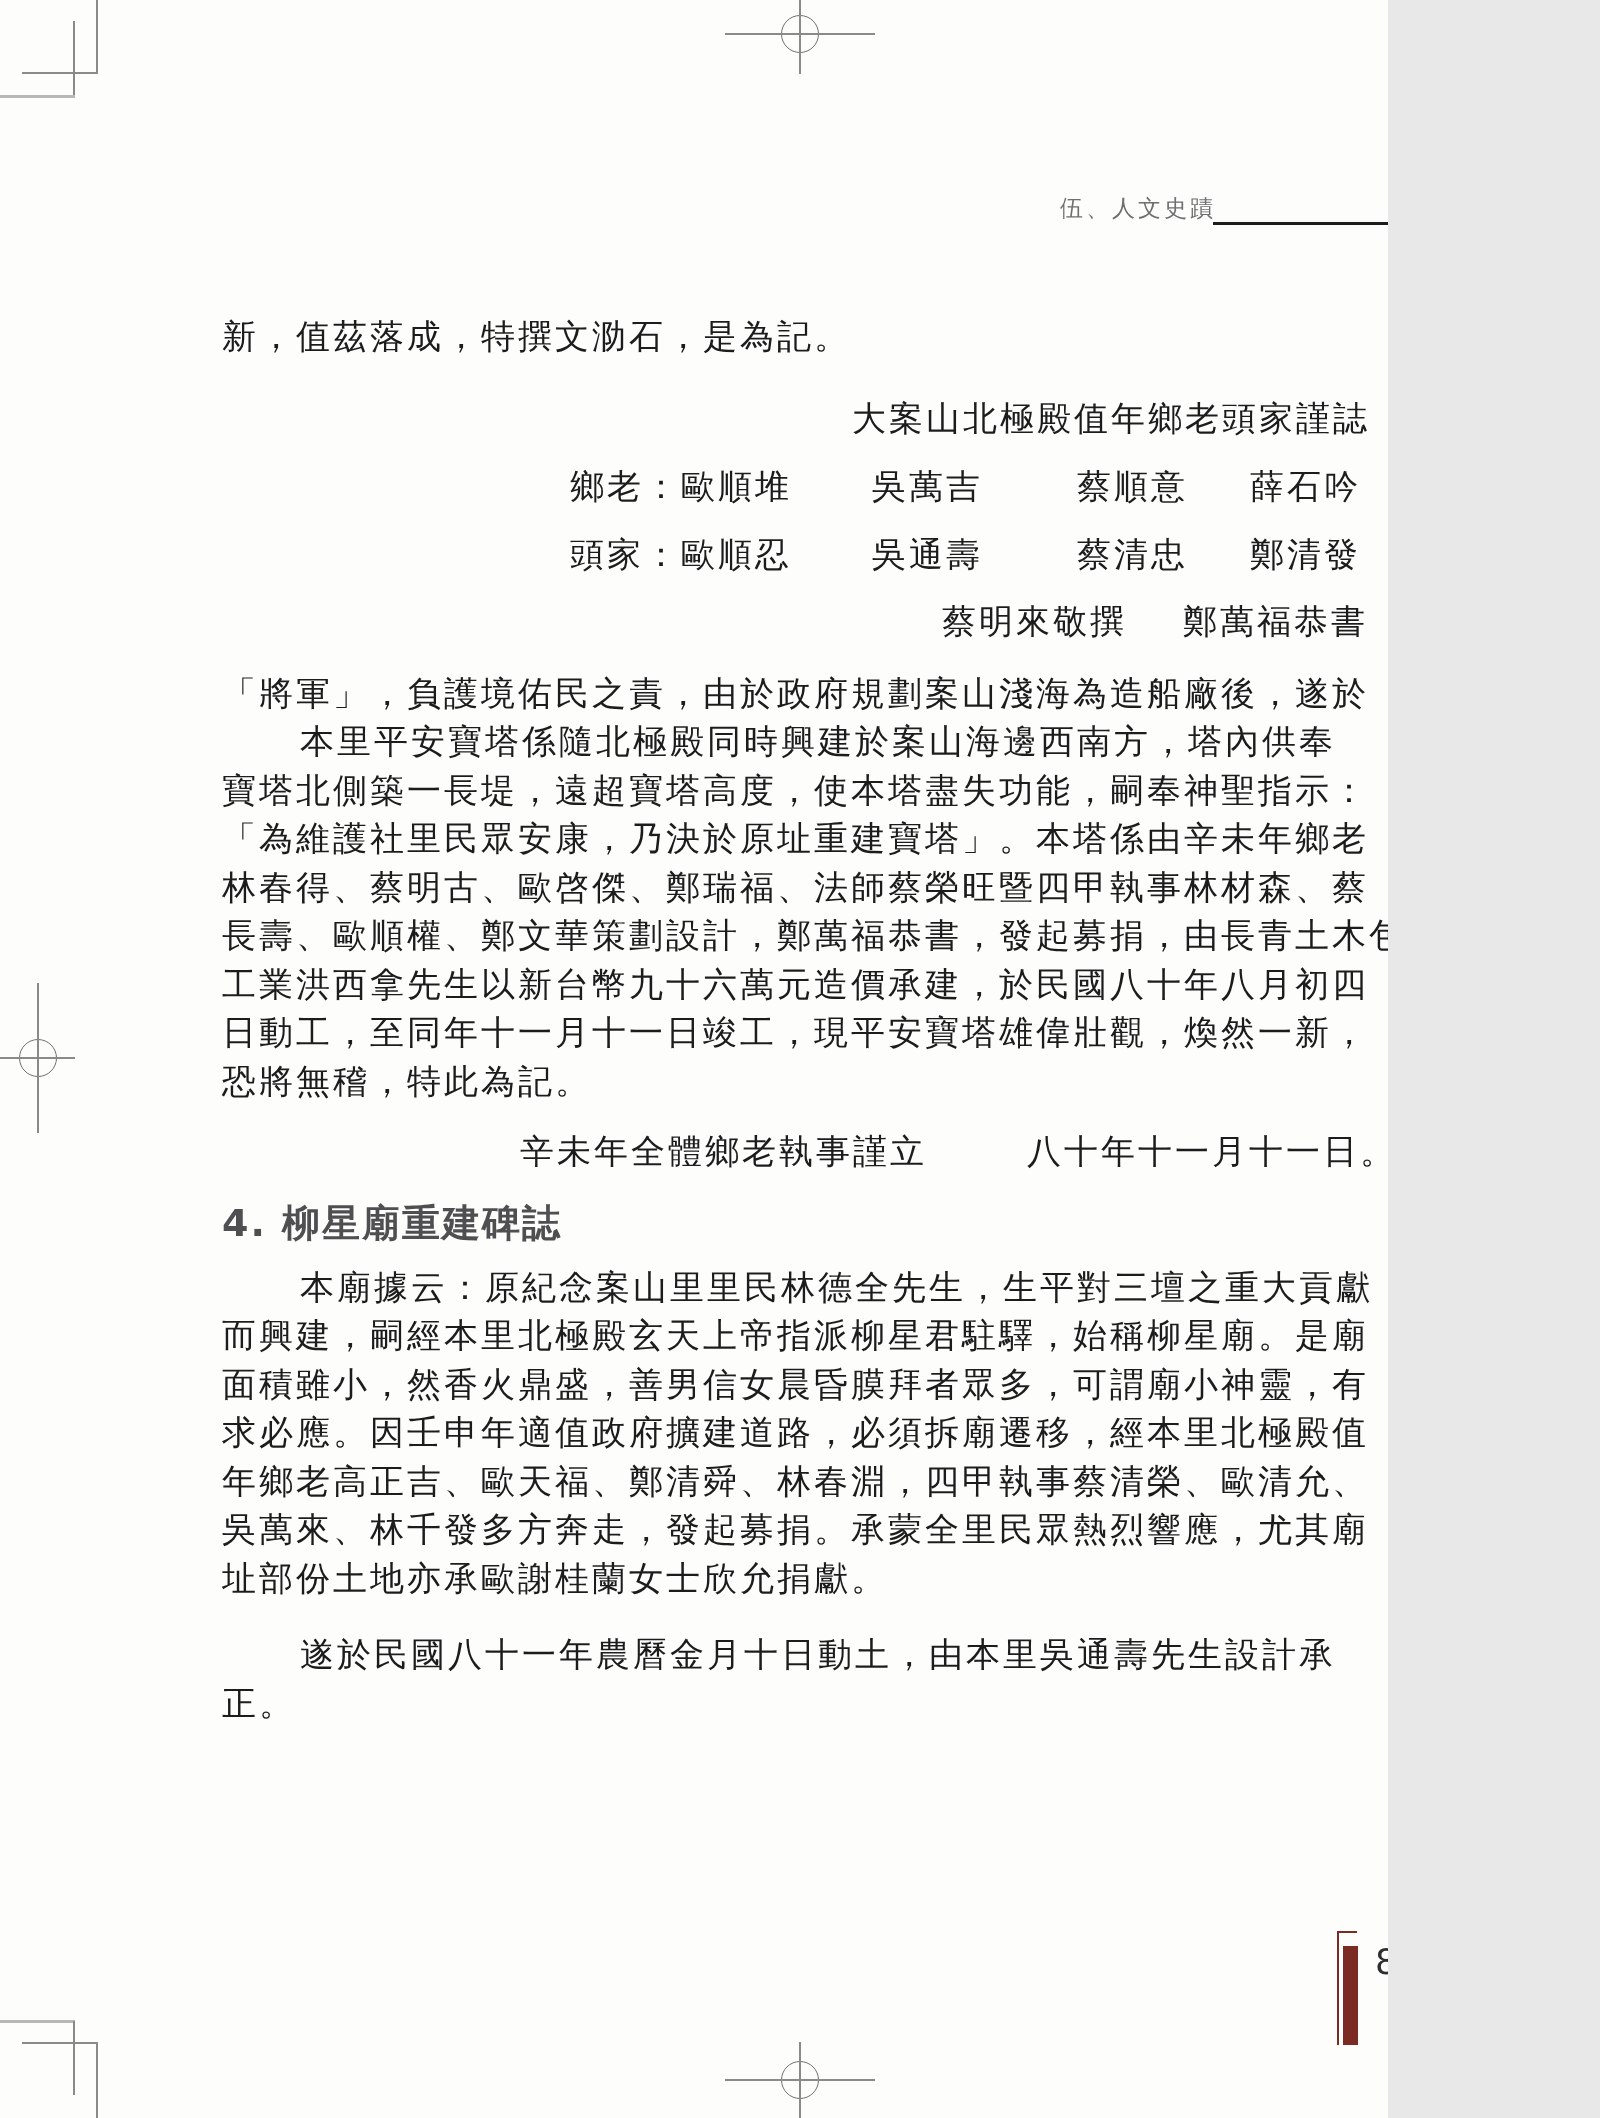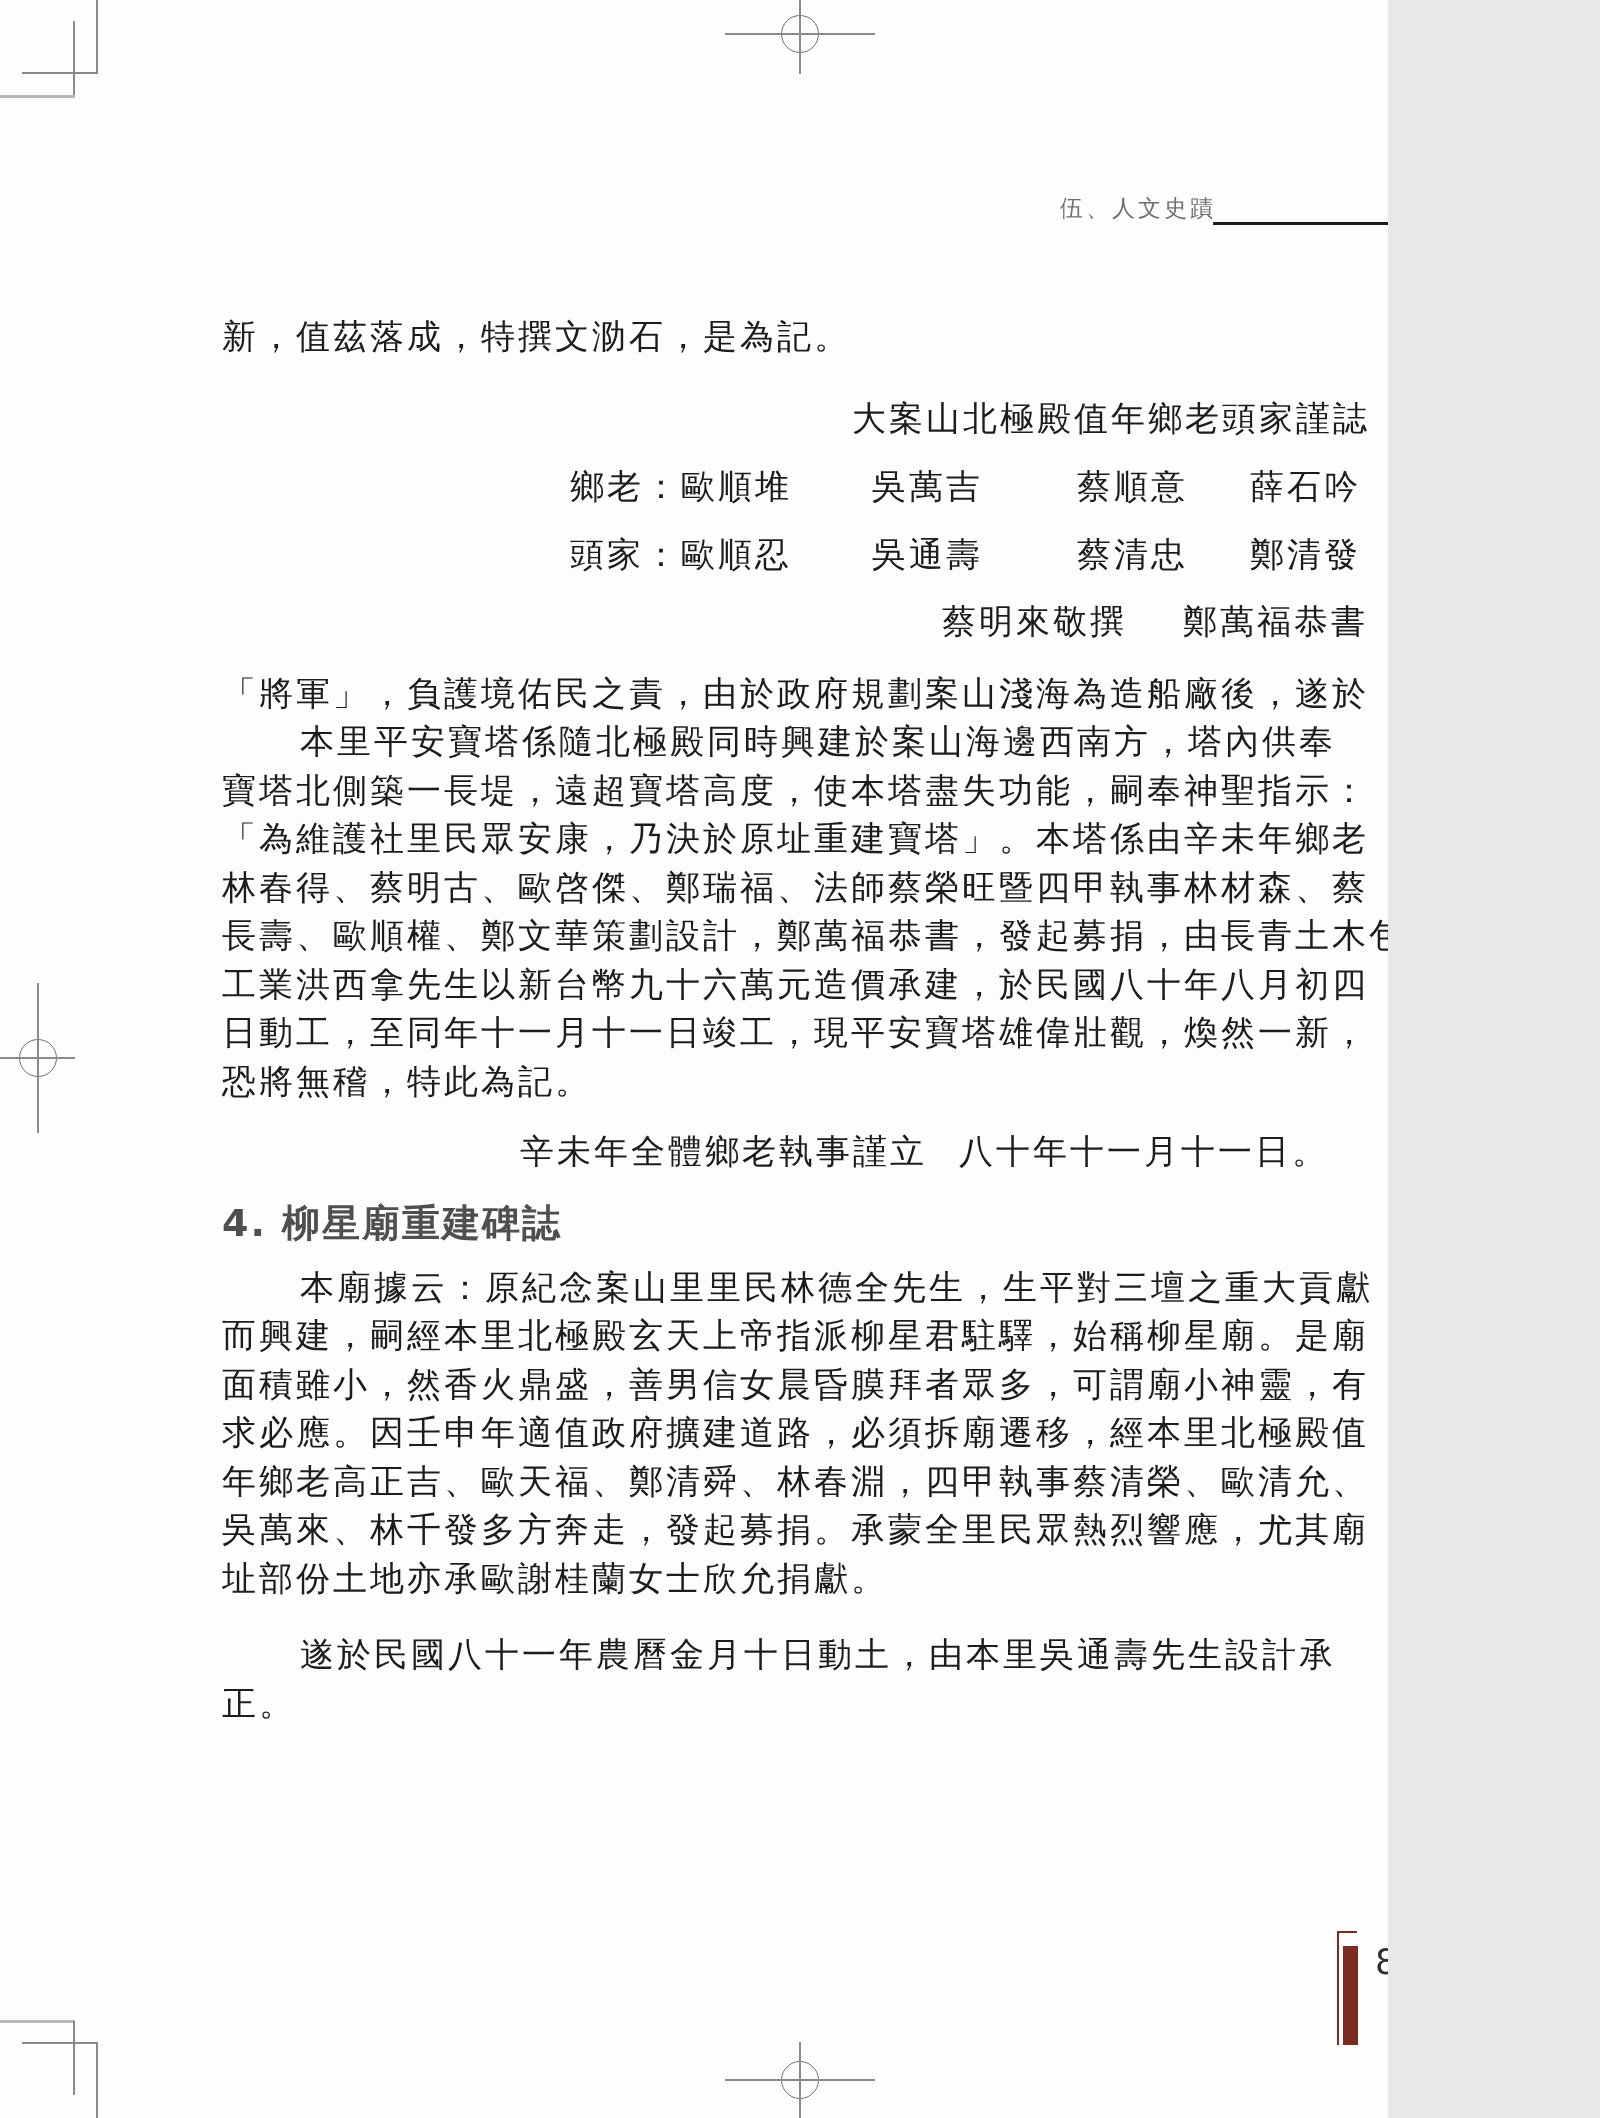--- a/index.html
+++ b/index.html
@@ -44,21 +44,21 @@
   .scribes-row .scribe-right{margin-left:56px;}
   .section-heading{
     font-family:"DejaVu Sans","Liberation Sans",sans-serif;
     font-weight:bold;font-size:38px;letter-spacing:2px;color:#4f4f51;
     margin:0 0 18px 0;line-height:44px;
   }
   .para .body-line{margin:0;}
   .indent{text-indent:78px;}
   .sig-row{display:flex;margin-top:22px;margin-bottom:25px;}
   .sig-row .sig{margin-left:298px;}
-  .sig-row .sig-date{margin-left:32px;text-align:right;}
+  .sig-row .sig-date{margin-left:100px;text-align:right;}
   .para-gap{height:28px;}
   
   .folio-thinline-v{position:absolute;left:1337px;top:1931px;width:2px;height:114px;background:#7b2b24;}
   .folio-thinline-h{position:absolute;left:1337px;top:1931px;width:20px;height:2px;background:#7b2b24;}
   .folio-bar{position:absolute;left:1343px;top:1946px;width:15px;height:99px;background:#7b2b24;}
   .page-number{
     position:absolute;left:1375px;top:1942px;
     font-family:"DejaVu Sans","Liberation Sans",sans-serif;
     font-size:35px;color:#2f2f2f;letter-spacing:1px;
   }

